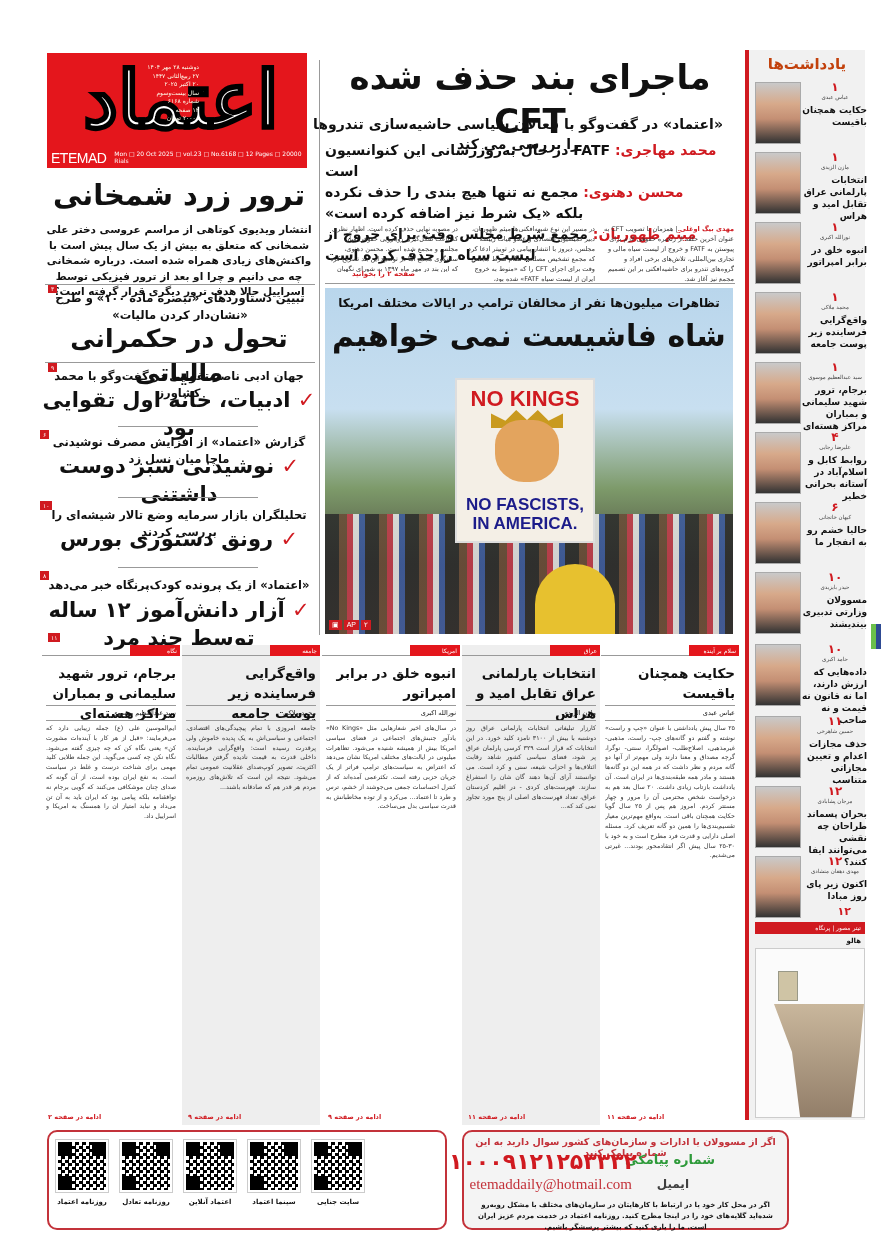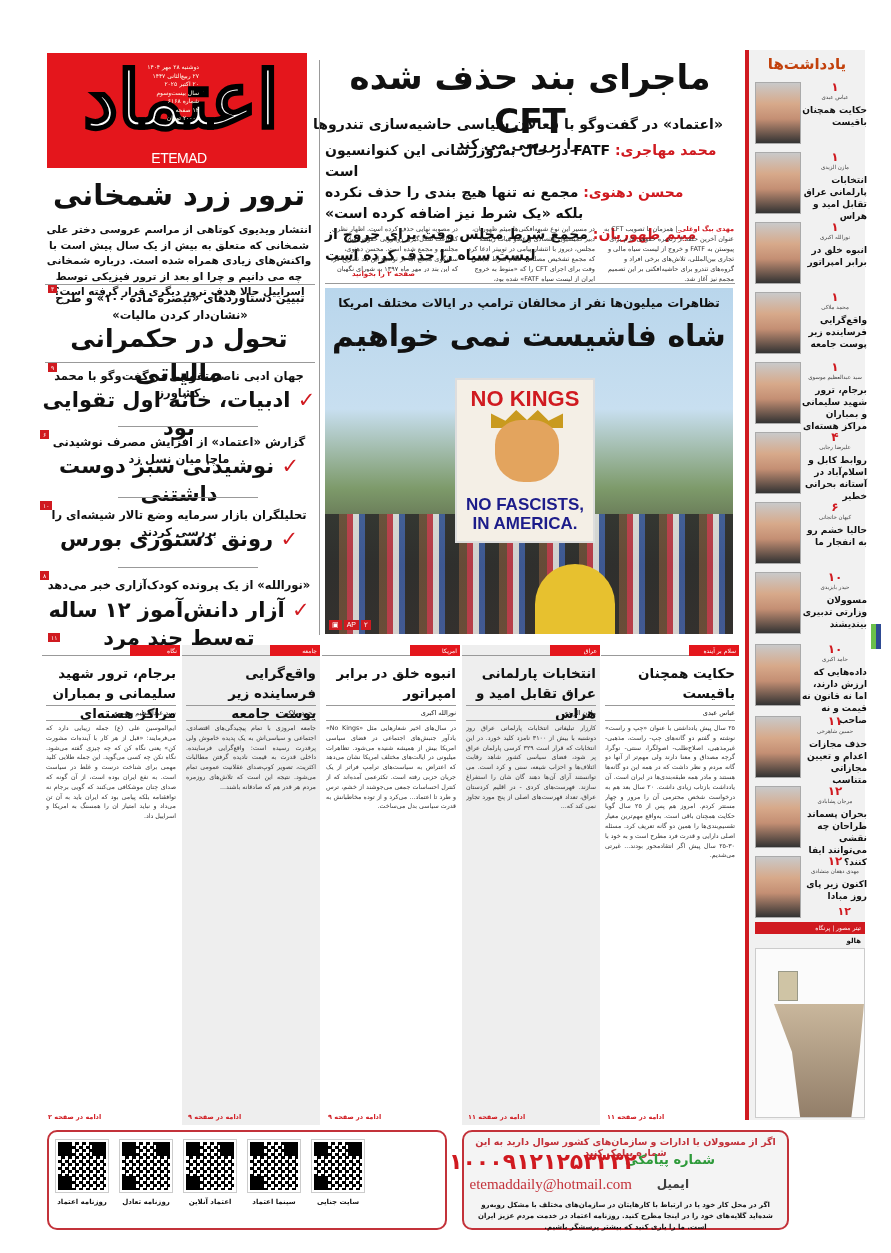--- a/index.html
+++ b/index.html
@@ -4,21 +4,21 @@
 <style>
   * { box-sizing: border-box; margin: 0; padding: 0; }
   body { width: 891px; height: 1253px; background: #ffffff; font-family: "DejaVu Sans", sans-serif; position: relative; overflow: hidden; color: #111; }
   .abs { position: absolute; }
   .rtl { direction: rtl; text-align: right; }
   .center { text-align: left; }
   
   #masthead { left: 47px; top: 53px; width: 260px; height: 115px; background: #e4161c; }
   #logo { position: absolute; left: 14px; top: 0; width: 240px; height: 95px; color: #fff; font-family: Liberation Sans, sans-serif; font-weight: bold; font-size: 78px; line-height: 95px; text-align: center; -webkit-text-stroke: 3px #000; direction: rtl; }
   #mast-meta { position: absolute; left: 72px; top: 10px; width: 80px; color: #ffe; font-size: 6px; line-height: 8.5px; direction: rtl; text-align: right; }
-  #mast-bar { position: absolute; left: 0; bottom: 0; width: 100%; height: 18px; color: #fff; font-size: 6px; display: flex; align-items: center; gap: 8px; padding-left: 4px; flex-direction: column; }
+  #mast-bar { position: absolute; left: 0; bottom: 0; width: 100%; height: 18px; color: #fff; font-size: 6px; display: flex; align-items: flex-start; gap: 8px; padding-left: 4px; }
   #mast-en { font-family: "Liberation Sans", sans-serif; font-size: 14px; letter-spacing: -0.5px; }
   
   #lead-title { left: 325px; top: 55px; width: 410px; font-size: 34px; font-weight: bold; line-height: 44px; }
   #lead-sub { left: 313px; top: 114px; width: 410px; font-size: 14px; font-weight: bold; line-height: 20px; }
   .quote-line { font-size: 14px; font-weight: bold; line-height: 21px; }
   .quote-name { color: #d01a20; }
   #quotes { left: 325px; top: 140px; width: 410px; }
   .bodycol { font-size: 6.5px; line-height: 10px; color: #333; }
   .redlink { color: #d01a20; font-weight: bold; }
   .hr { background: #999; height: 1px; }
@@ -153,21 +153,21 @@
 <div class="abs leftcol kicker" style="top:434px">گزارش «اعتماد» از افزایش مصرف نوشیدنی ماچا میان نسل زد</div>
 <div class="abs leftcol mid-head" style="top:452px;font-size:21px"><span class="check">✓ </span><span>نوشیدنی سبز دوست داشتنی</span></div>
 <div class="abs" style="left:118px;top:497px;width:140px;height:1px;background:#999"></div>
 <div class="abs center" style="left:40px;top:493px;width:278px"><span class="pagebox">۱۰</span></div>
 
 <div class="abs leftcol kicker" style="top:507px">تحلیلگران بازار سرمایه وضع تالار شیشه‌ای را بررسی کردند</div>
 <div class="abs leftcol mid-head" style="top:525px;font-size:21px"><span class="check">✓ </span><span>رونق دستوری بورس</span></div>
 <div class="abs" style="left:118px;top:567px;width:140px;height:1px;background:#999"></div>
 <div class="abs center" style="left:40px;top:563px;width:278px"><span class="pagebox">۸</span></div>
 
-<div class="abs leftcol kicker" style="top:577px">«نورالله» از یک پرونده کودک‌آزاری خبر می‌دهد</div>
+<div class="abs leftcol kicker" style="top:577px">«اعتماد» از یک پرونده کودک‌پرنگاه خبر می‌دهد</div>
 <div class="abs leftcol mid-head" style="top:596px;font-size:21px"><span class="check">✓ </span><span>آزار دانش‌آموز ۱۲ ساله توسط چند مرد</span></div>
 <div class="abs" style="left:48px;top:625px"><span class="pagebox">۱۱</span></div>
 <div class="abs" style="left:319px;top:60px;width:1px;height:575px;background:#999"></div>
 
 <div id="sidebar" class="abs">
   <div id="sidebar-title">یادداشت‌ها</div>
 
   <div class="note" style="top:32px">
       <div class="note-photo"></div>
       <div class="note-num">۱</div>

